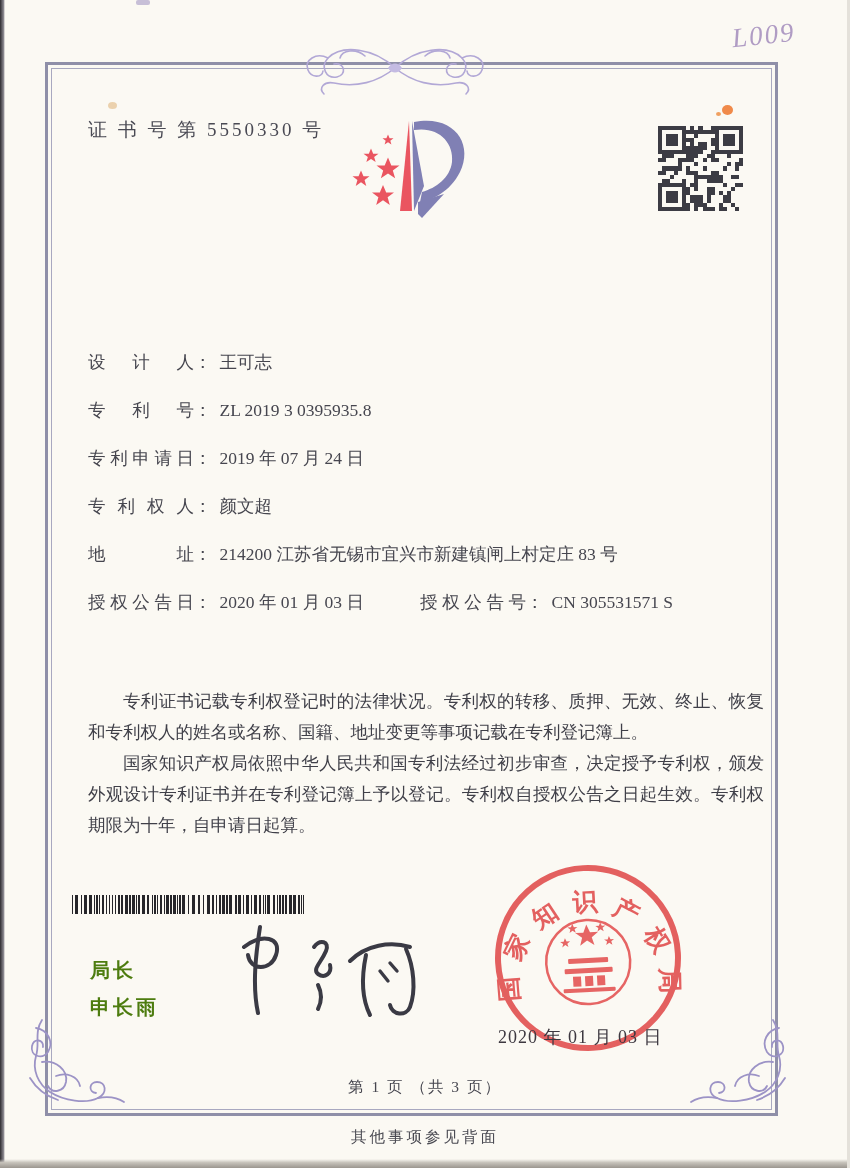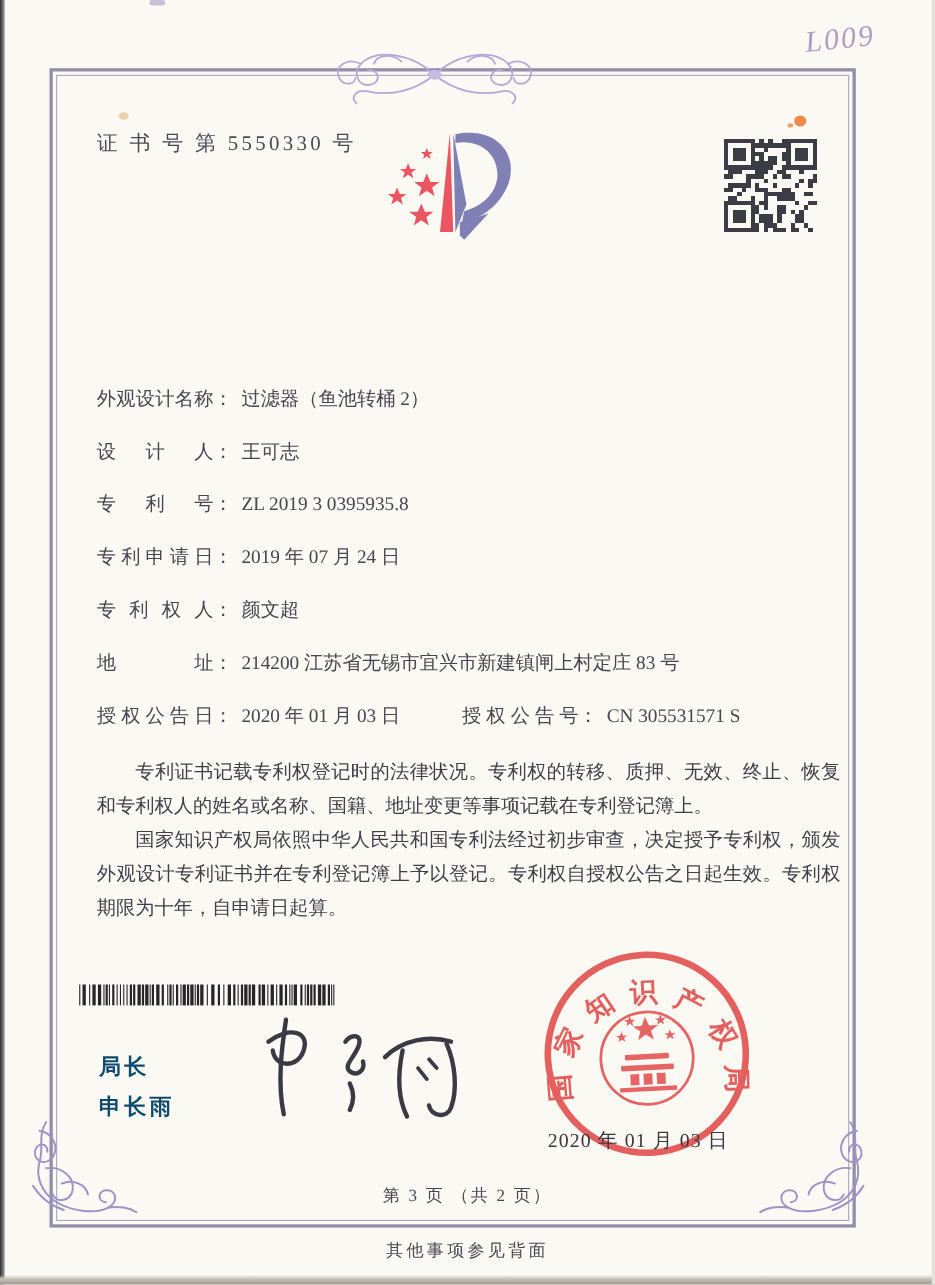--- a/index.html
+++ b/index.html
@@ -42,21 +42,21 @@
   .grant-no .lbl{width:106px;}
 
   .body-text{position:absolute;left:88px;top:686px;width:676px;font-size:17.5px;
      line-height:31px;color:#3f3f48;text-align:justify;}
   .body-text p{margin:0;text-indent:2em;}
 
   .barcode{position:absolute;left:72px;top:895px;height:19px;display:flex;}
   .barcode i{display:block;height:100%;background:#26262a;}
 
   .director{position:absolute;left:90px;top:952px;font-size:20px;font-weight:bold;
-     color:#0c4a6e;line-height:37px;letter-spacing:3px;}
+     color:#4d7c0f;line-height:37px;letter-spacing:3px;}
 
   .signature{position:absolute;left:218px;top:905px;width:215px;height:130px;}
 
   .seal{position:absolute;left:488px;top:858px;width:200px;height:200px;transform:rotate(-3deg);}
   .seal-date{position:absolute;left:498px;top:1025px;width:180px;font-size:18px;
      color:#3d3840;letter-spacing:1px;white-space:nowrap;}
 
   .pageinfo{position:absolute;left:0;top:1077px;width:850px;text-align:center;
      font-size:15.5px;letter-spacing:2px;color:#46464f;}
   .backnote{position:absolute;left:0;top:1127px;width:850px;text-align:center;
@@ -274,23 +274,20 @@
         <rect x="60" y="4" width="20" height="20" fill="#fbf9f3"></rect>
         <rect x="64" y="8" width="12" height="12" fill="#3c3c44"></rect>
         <rect x="0" y="56" width="28" height="28" fill="#3c3c44"></rect>
         <rect x="4" y="60" width="20" height="20" fill="#fbf9f3"></rect>
         <rect x="8" y="64" width="12" height="12" fill="#3c3c44"></rect>
       </svg></div>
 
 
   <div class="fields">
     <div class="row">
-      <span class="lbl">外观设计名称</span><span class="colon">：</span><span>过滤器（鱼池转桶 2）</span>
-    </div>
-    <div class="row">
       <span class="lbl">设计人</span><span class="colon">：</span><span>王可志</span>
     </div>
     <div class="row">
       <span class="lbl">专利号</span><span class="colon">：</span><span>ZL 2019 3 0395935.8</span>
     </div>
     <div class="row">
       <span class="lbl">专利申请日</span><span class="colon">：</span><span>2019 年 07 月 24 日</span>
     </div>
     <div class="row">
       <span class="lbl">专利权人</span><span class="colon">：</span><span>颜文超</span>
@@ -415,16 +412,16 @@
         <rect x="76" y="110" width="48" height="5" rx="1"></rect>
         <rect x="84" y="118" width="8" height="10"></rect>
         <rect x="96" y="118" width="8" height="10"></rect>
         <rect x="108" y="118" width="8" height="10"></rect>
         <rect x="74" y="130" width="52" height="4" rx="1"></rect>
       </g>
     </g>
   </svg>
   <div class="seal-date">2020 年 01 月 03 日</div>
 
-  <div class="pageinfo">第 3 页 （共 2 页）</div>
+  <div class="pageinfo">第 1 页 （共 3 页）</div>
   <div class="backnote">其他事项参见背面</div>
 
 </div>
 
 </body></html>

